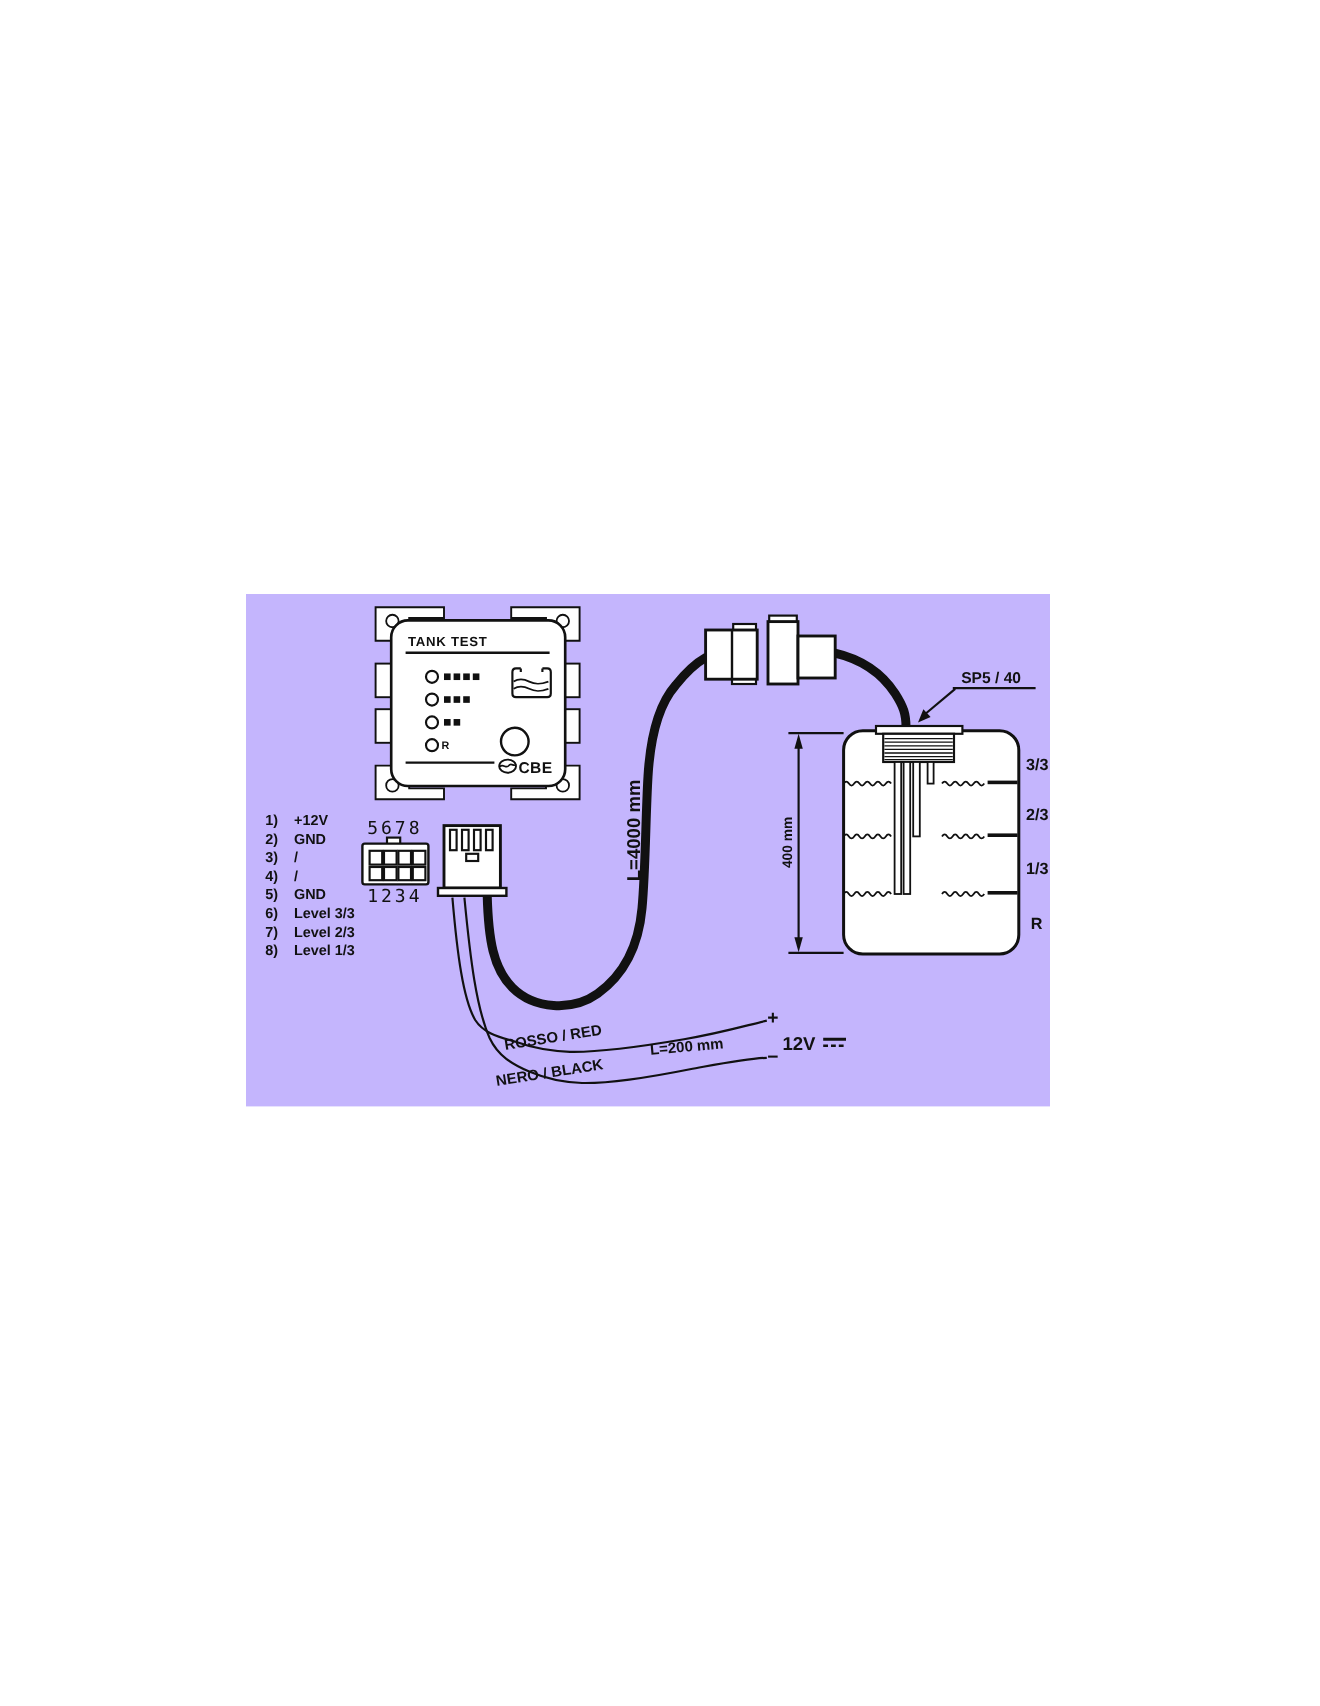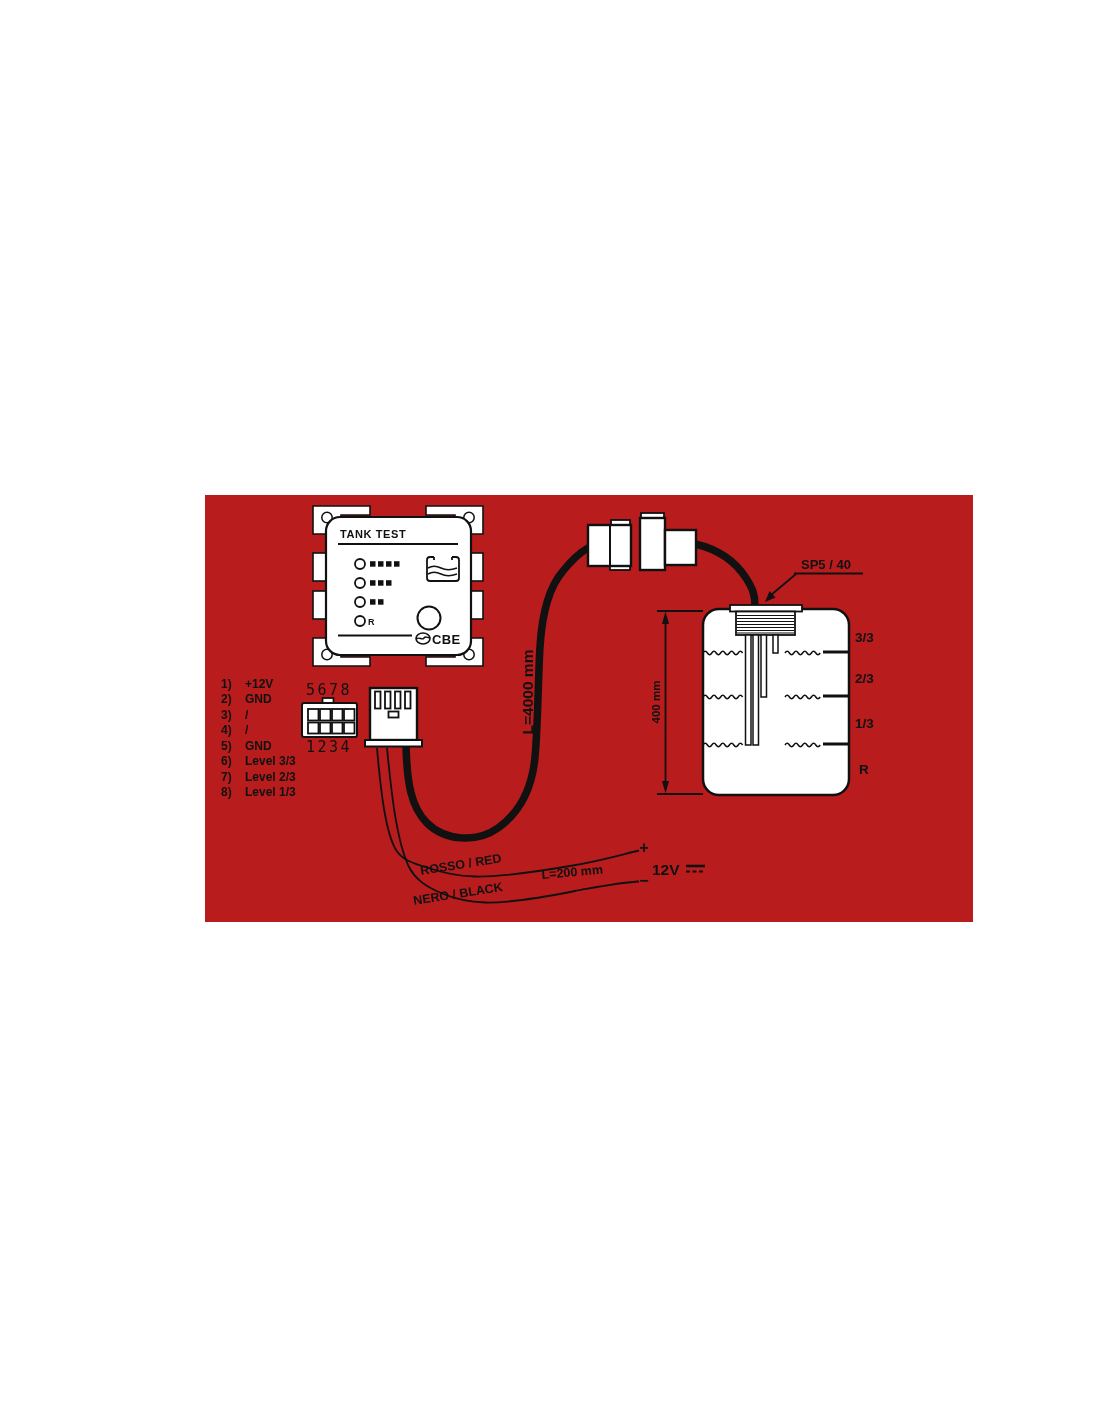--- a/index.html
+++ b/index.html
@@ -1,17 +1,17 @@
 <!DOCTYPE html>
 <html><head>
 <meta charset="utf-8">
 <style>
   html,body{margin:0;padding:0;background:#ffffff;}
   body{width:1100px;height:1422px;position:relative;font-family:"Liberation Sans",sans-serif;}
-  .diagram-area{position:absolute;left:205px;top:495px;width:768px;height:427px;background:#b91c1c;}
+  .diagram-area{position:absolute;left:205px;top:495px;width:670px;height:427px;background:#c4b5fd;}
   svg{display:block;}
   svg text{fill:#111;font-family:"Liberation Sans",sans-serif;}
   .t-title{font-size:11px;font-weight:700;letter-spacing:.6px;}
   .t-r{font-size:9px;font-weight:600;}
   .t-brand{font-size:13px;font-weight:800;letter-spacing:.3px;}
   .t-pin{font-size:12px;font-weight:700;}
   .t-mono{font-family:"DejaVu Sans Mono",monospace;font-size:15px;letter-spacing:2.5px;font-weight:400;}
   .t-level{font-size:13.5px;font-weight:700;}
   .t-dim{font-size:11.5px;font-weight:600;}
   .t-cable{font-size:15.5px;font-weight:700;}

